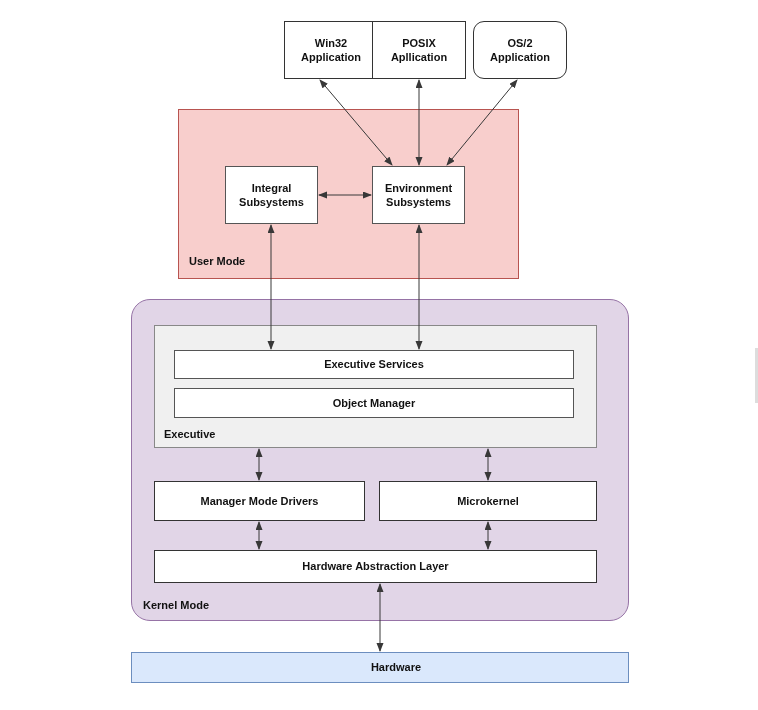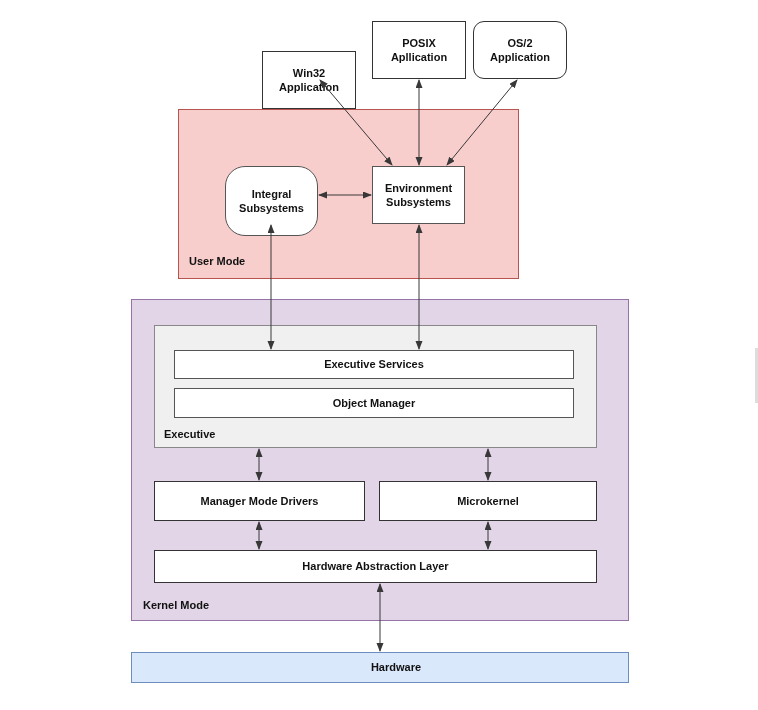--- a/index.html
+++ b/index.html
@@ -57,39 +57,39 @@
 </style>
 </head>
 <body>
 
 <div class="canvas">
 
   <div class="region" style="left: 178px; top: 109px; width: 341px; height: 170px; background-color: rgb(248, 206, 204); border-color: rgb(184, 84, 80);">
     <span class="region-label" style="left:10px; bottom:11px;">User Mode</span>
   </div>
 
-  <div class="region" style="left: 131px; top: 299px; width: 498px; height: 322px; background-color: rgb(225, 213, 231); border-color: rgb(150, 115, 166);">
+  <div class="region" style="left: 131px; top: 299px; width: 498px; height: 322px; background-color: rgb(225, 213, 231); border-color: rgb(150, 115, 166); border-radius: 19px;">
     <span class="region-label" style="left:11px; bottom:9px;">Kernel Mode</span>
   </div>
 
   <div class="region subregion" style="left: 154px; top: 325px; width: 443px; height: 123px; background-color: rgb(240, 240, 240); border-color: rgb(136, 136, 136);">
     <span class="region-label" style="left:9px; bottom:7px;">Executive</span>
   </div>
 
-  <div class="node" style="left:262px; top:21px; width:94px; height:58px;margin-top:30px;">
+  <div class="node" style="left:284px; top:21px; width:94px; height:58px;">
     <span class="label-inner">Win32 Application</span>
   </div>
   <div class="node" style="left:372px; top:21px; width:94px; height:58px;">
     <span class="label-inner">POSIX Apllication</span>
   </div>
   <div class="node" style="left:473px; top:21px; width:94px; height:58px;border-radius:11px;">
     <span class="label-inner">OS/2 Application</span>
   </div>
 
-  <div class="node" style="left:225px; top:166px; width:93px; height:70px; border-color:#555555;border-radius:20px;">
+  <div class="node" style="left:225px; top:166px; width:93px; height:58px; border-color:#555555;">
     <span class="label-inner">Integral Subsystems</span>
   </div>
   <div class="node" style="left:372px; top:166px; width:93px; height:58px; border-color:#555555;">
     <span class="label-inner">Environment Subsystems</span>
   </div>
 
   <div class="node" style="left:174px; top:350px; width:400px; height:29px; border-color:#555555;">
     <span>Executive Services</span>
   </div>
   <div class="node" style="left:174px; top:388px; width:400px; height:30px; border-color:#555555;">

